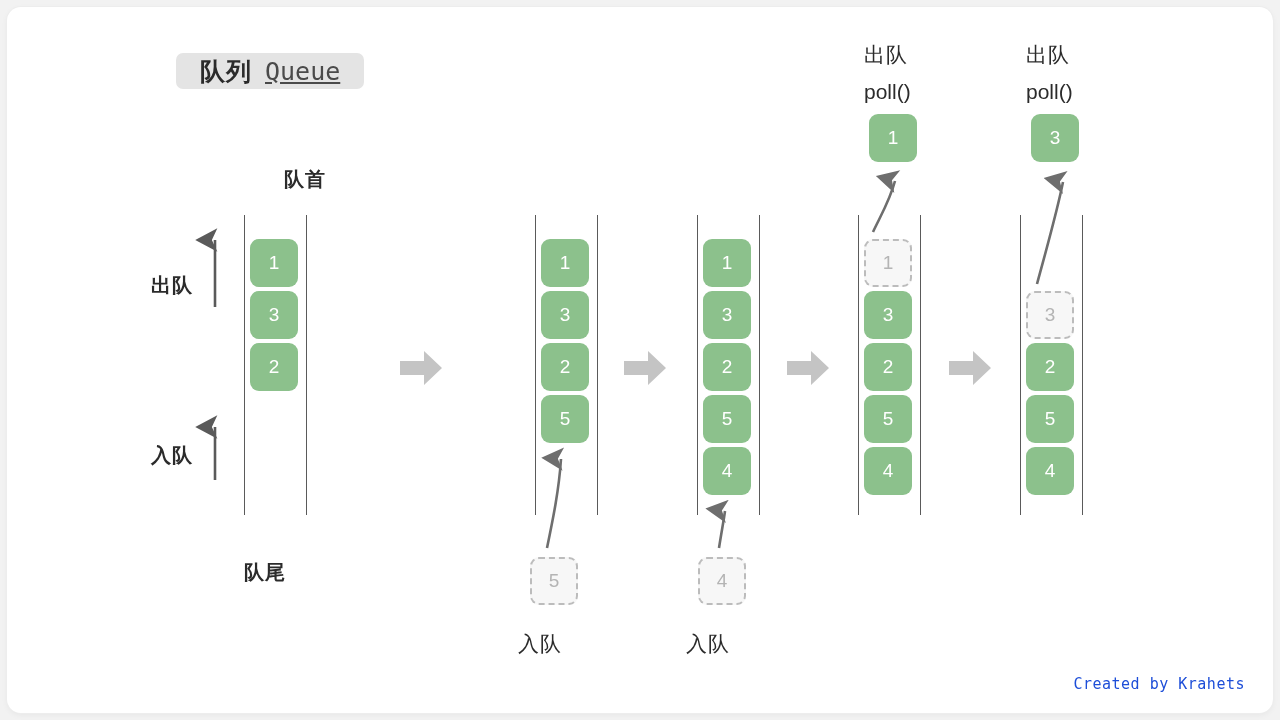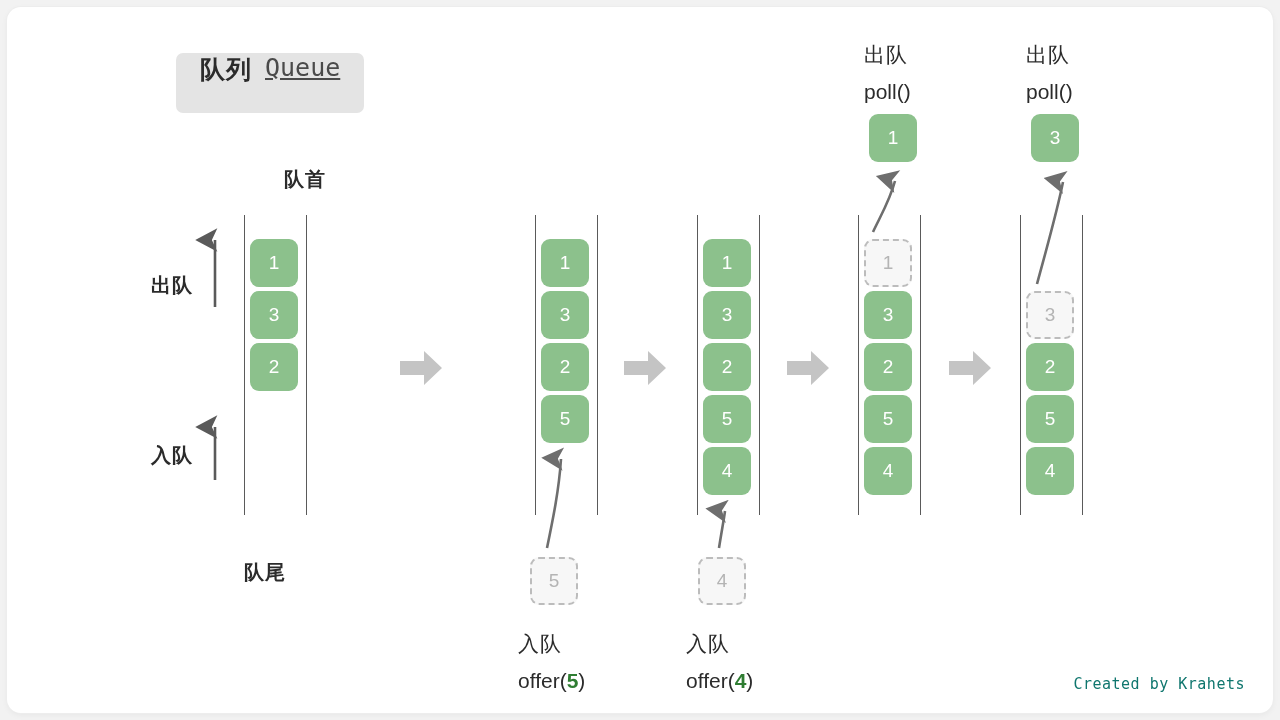--- a/index.html
+++ b/index.html
@@ -34,25 +34,26 @@
     box-sizing: border-box;
     overflow: hidden;
   }
 
   .abs { position: absolute; }
 
   
   #title-badge {
     left: 169px;
     top: 46px;
-    height: 60px;
+    height: 36px;
     padding: 0 24px;
     background: #e4e4e4;
     border-radius: 7px;
     display: flex;
+    align-items: center;
     gap: 13px;
   }
   #title-badge .cn {
     font-size: 25px;
     font-weight: bold;
     color: #2b2b2b;
     letter-spacing: 1px;
   }
   #title-badge .en {
     font-size: 25px;
@@ -121,21 +122,21 @@
     left: 0; top: 0;
     width: 1266px; height: 706px;
     pointer-events: none;
   }
 
   
   #watermark {
     right: 28px;
     bottom: 20px;
     font-size: 15px;
-    color: #0f766e;
+    color: #1d4ed8;
     font-family: "DejaVu Sans Mono", "Liberation Mono", monospace;
     letter-spacing: 0.5px;
   }
 </style>
 </head>
 <body>
 
 <div id="canvas">
   <div id="card">
 
@@ -164,37 +165,35 @@
 
     <div class="abs cell" style="left:534px; top:232px;">1</div>
     <div class="abs cell" style="left:534px; top:284px;">3</div>
     <div class="abs cell" style="left:534px; top:336px;">2</div>
     <div class="abs cell" style="left:534px; top:388px;">5</div>
 
     <div class="abs cell ghost" style="left:523px; top:550px;">5</div>
 
     <div class="abs op-label" style="left:511px; top:618px;">
       <span class="cn">入队</span>
-      <span class="code"><span>offer(</span><span class="arg">5</span><span>)</span></span>
     </div>
 
     <div class="abs rail" style="left:690px; top:208px; height:300px;"></div>
     <div class="abs rail" style="left:752px; top:208px; height:300px;"></div>
 
     <div class="abs cell" style="left:696px; top:232px;">1</div>
     <div class="abs cell" style="left:696px; top:284px;">3</div>
     <div class="abs cell" style="left:696px; top:336px;">2</div>
     <div class="abs cell" style="left:696px; top:388px;">5</div>
     <div class="abs cell" style="left:696px; top:440px;">4</div>
 
     <div class="abs cell ghost" style="left:691px; top:550px;">4</div>
 
     <div class="abs op-label" style="left:679px; top:618px;">
       <span class="cn">入队</span>
-      <span class="code"><span>offer(</span><span class="arg">4</span><span>)</span></span>
     </div>
 
     <div class="abs op-label" style="left:857px; top:29px;">
       <span class="cn">出队</span>
       <span class="code">poll()</span>
     </div>
 
     <div class="abs cell" style="left:862px; top:107px;">1</div>
 
     <div class="abs rail" style="left:851px; top:208px; height:300px;"></div>

